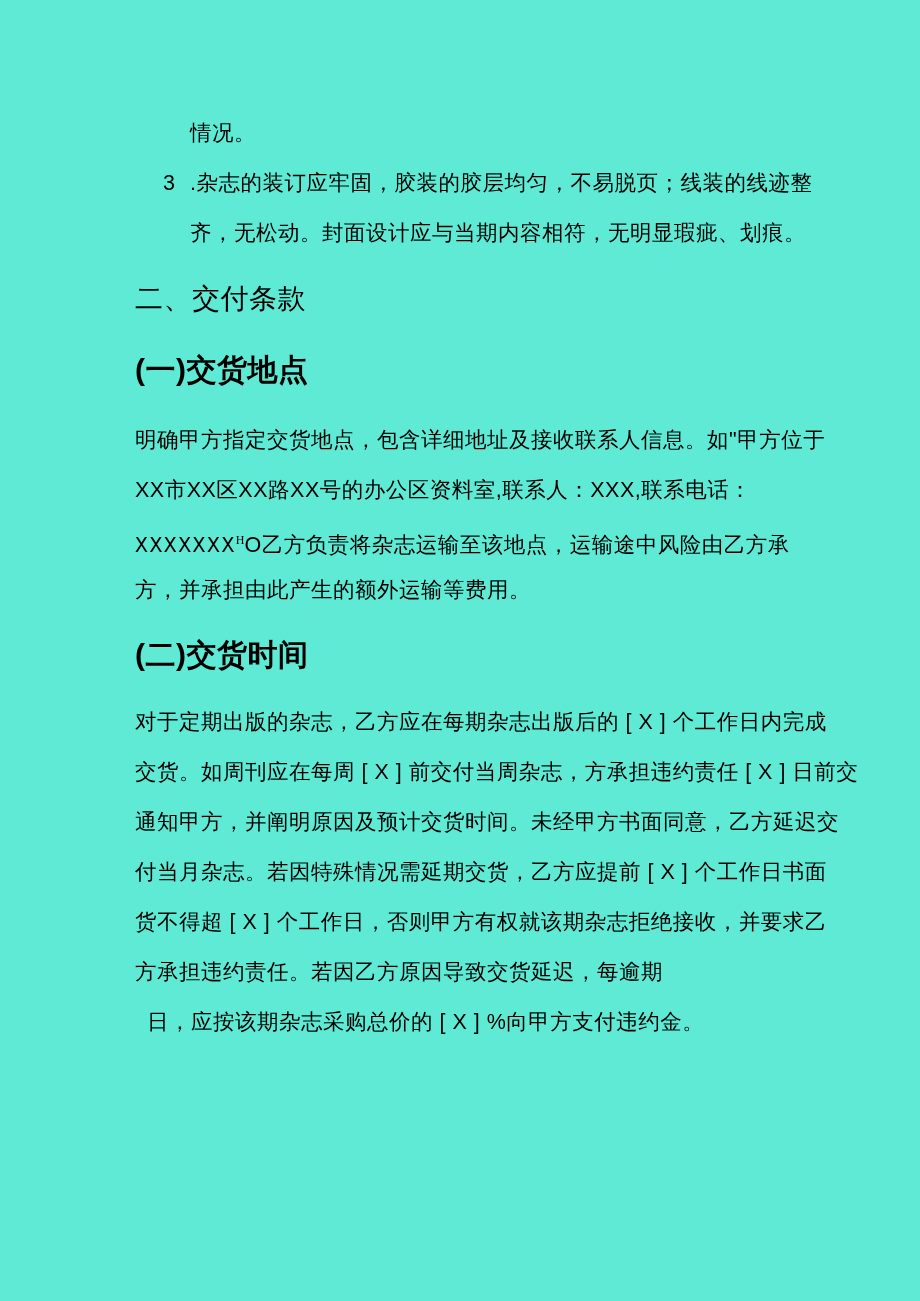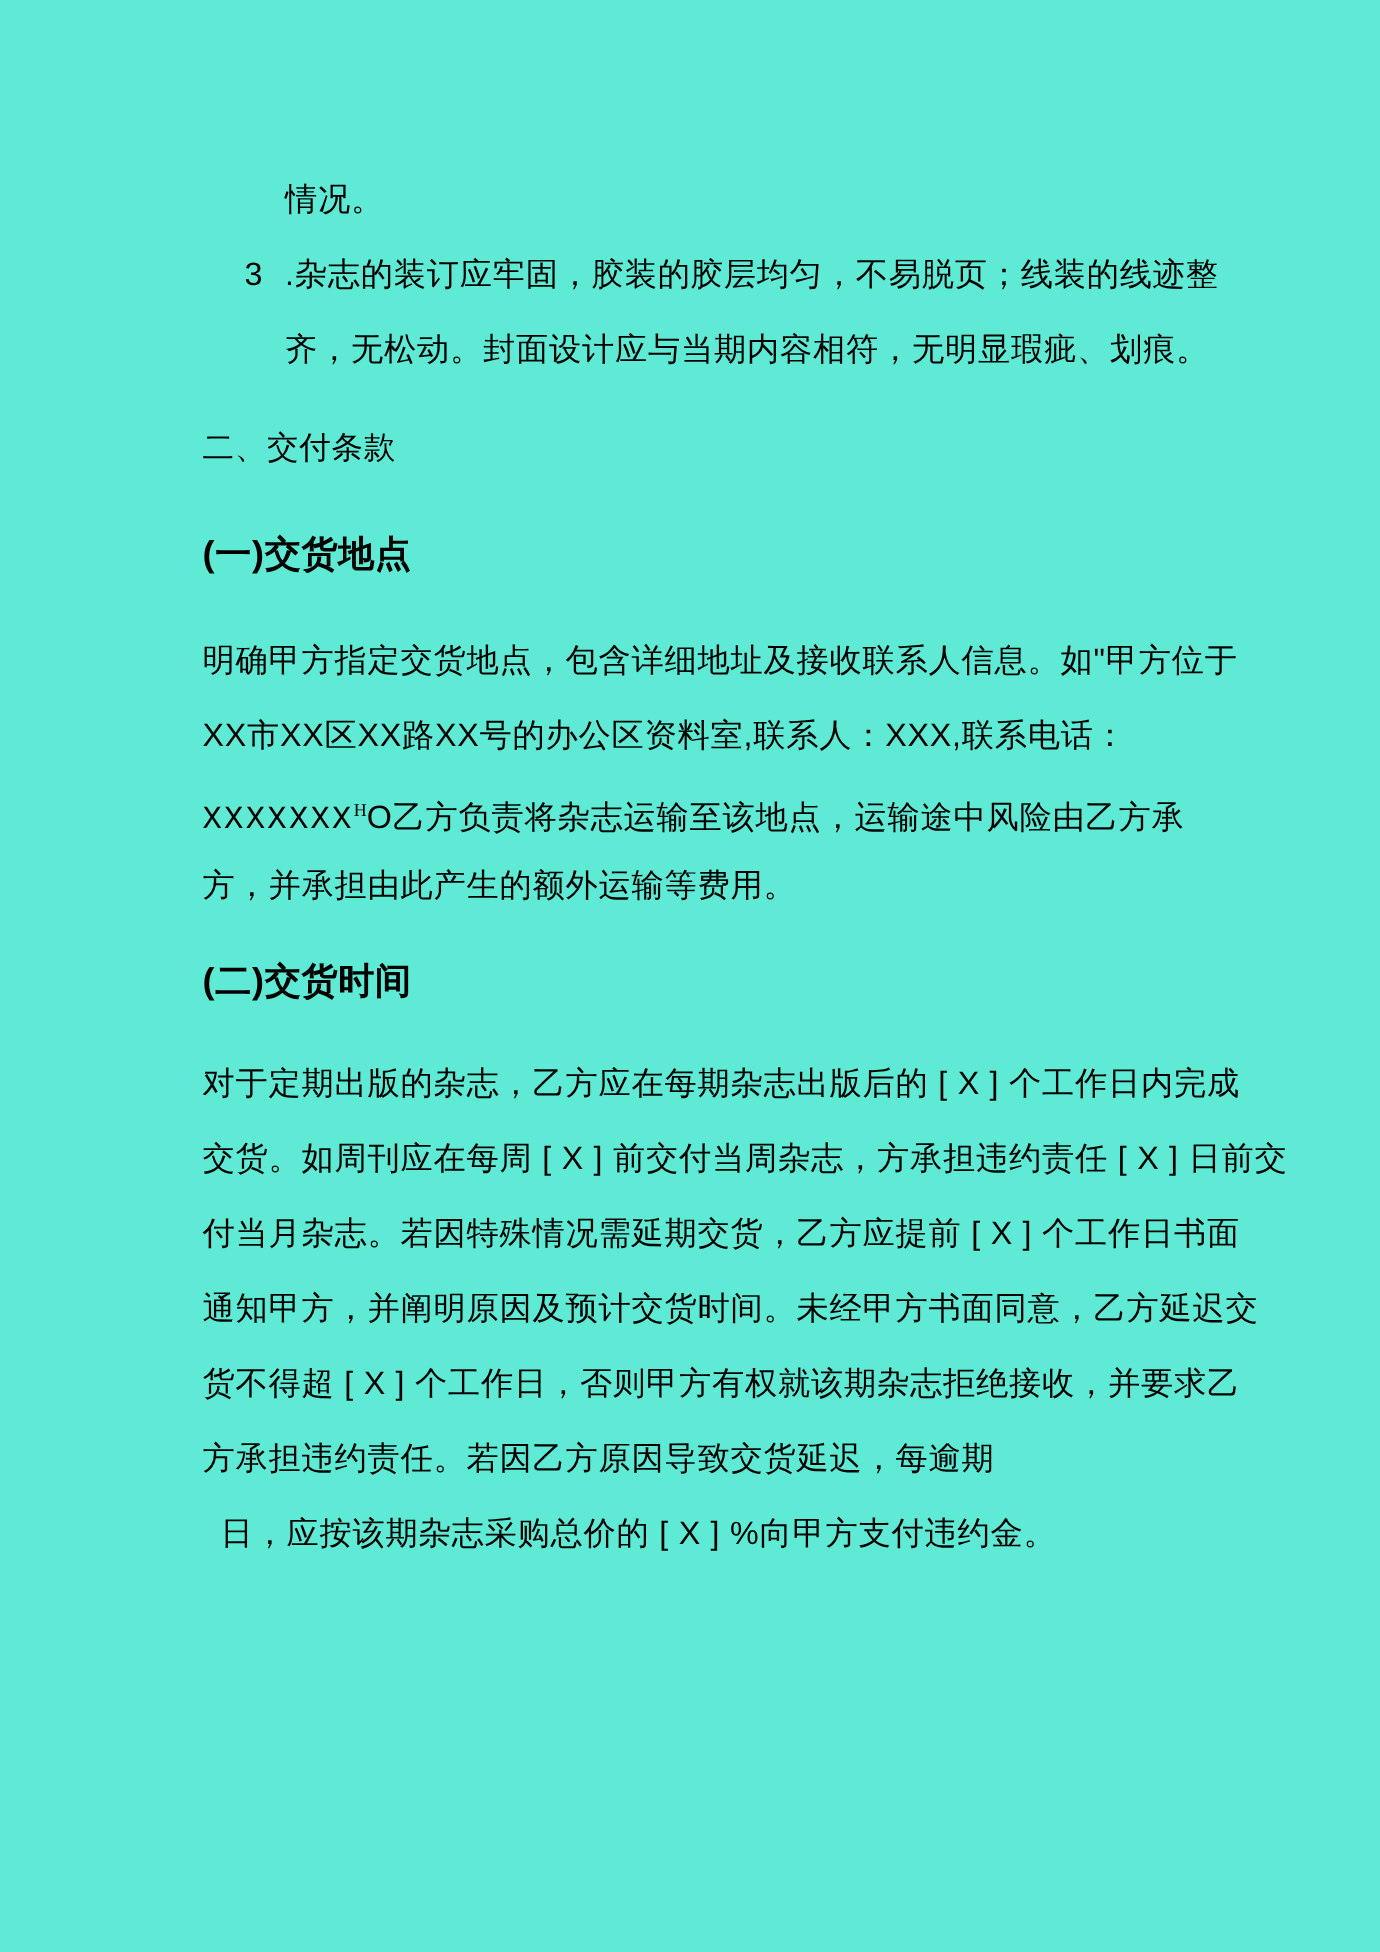--- a/index.html
+++ b/index.html
@@ -33,25 +33,25 @@
     position: relative;
     padding-left: 55px;
   }
   .listnum {
     position: absolute;
     left: 28px;
     top: 0;
   }
   .section-heading {
     margin-top: 16px;
-    font-size: 21px;
+    font-size: 28px;
   }
   .subheading {
     font-weight: bold;
-    font-size: 24px;
+    font-size: 30px;
   }
   .subheading.first {
     margin-top: 21px;
   }
   .subheading.second {
     margin-top: 15px;
   }
   .para.first {
     margin-top: 20px;
   }
@@ -96,21 +96,21 @@
     <div class="line">XX市XX区XX路XX号的办公区资料室,联系人：XXX,联系电话：</div>
     <div class="line"><span class="serif-run">XXXXXXX</span><span class="sup">H</span><span>O乙方负责将杂志运输至该地点，运输途中风险由乙方承</span></div>
     <div class="line">方，并承担由此产生的额外运输等费用。</div>
   </div>
 
   <div class="line subheading second">(二)交货时间</div>
 
   <div class="para second">
     <div class="line">对于定期出版的杂志，乙方应在每期杂志出版后的 [ X ] 个工作日内完成</div>
     <div class="line">交货。如周刊应在每周 [ X ] 前交付当周杂志，方承担违约责任 [ X ] 日前交</div>
+    <div class="line">通知甲方，并阐明原因及预计交货时间。未经甲方书面同意，乙方延迟交</div>
     <div class="line">付当月杂志。若因特殊情况需延期交货，乙方应提前 [ X ] 个工作日书面</div>
-    <div class="line">通知甲方，并阐明原因及预计交货时间。未经甲方书面同意，乙方延迟交</div>
     <div class="line">货不得超 [ X ] 个工作日，否则甲方有权就该期杂志拒绝接收，并要求乙</div>
     <div class="line">方承担违约责任。若因乙方原因导致交货延迟，每逾期</div>
   </div>
 
   <div class="line closing">日，应按该期杂志采购总价的 [ X ] %向甲方支付违约金。</div>
 
 </div>
 
 </body></html>

